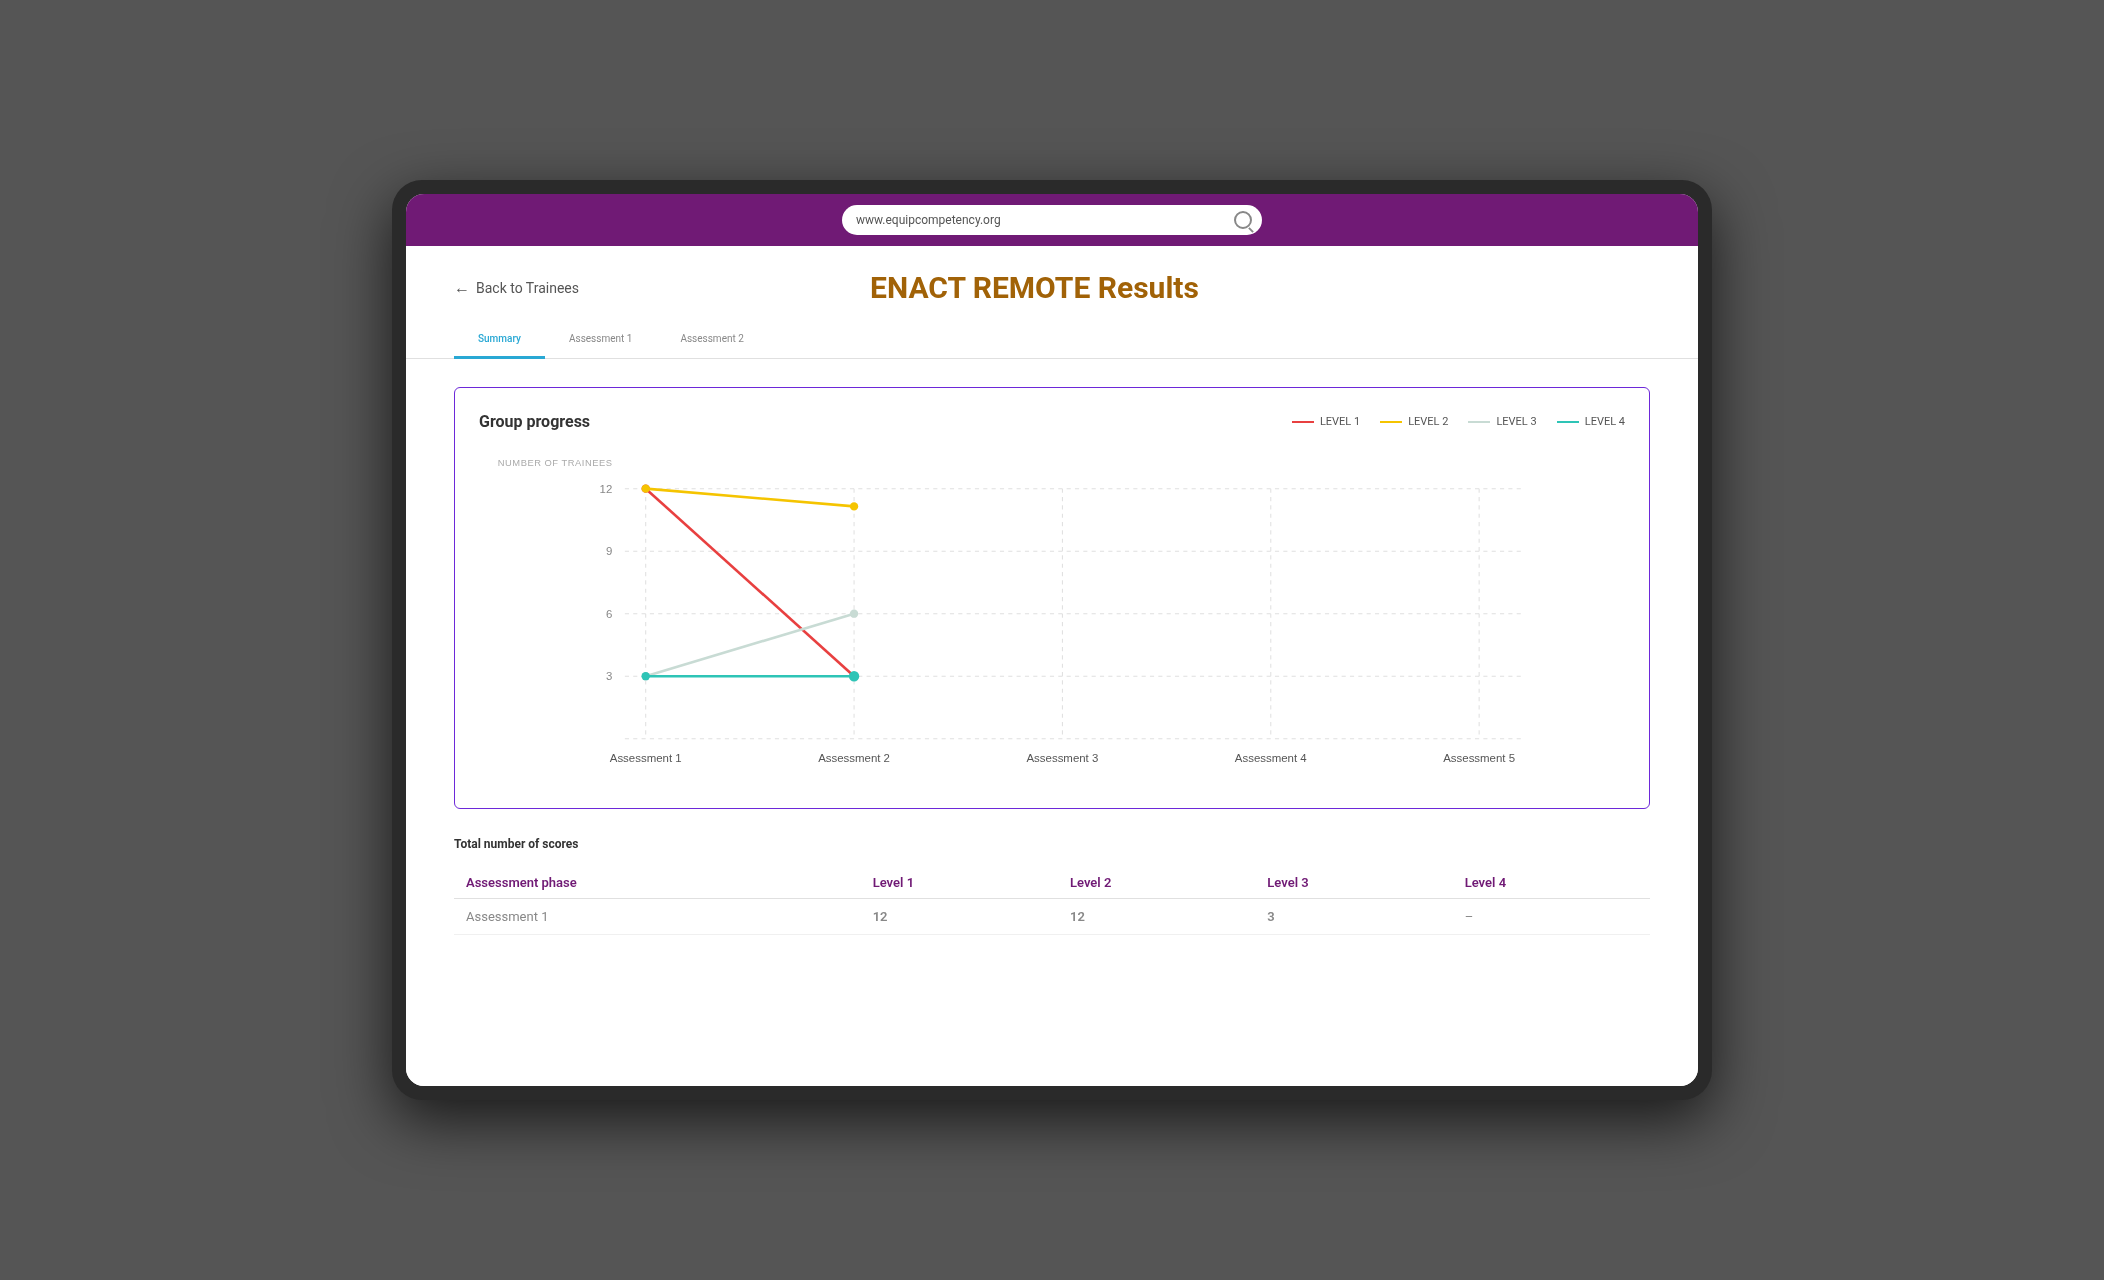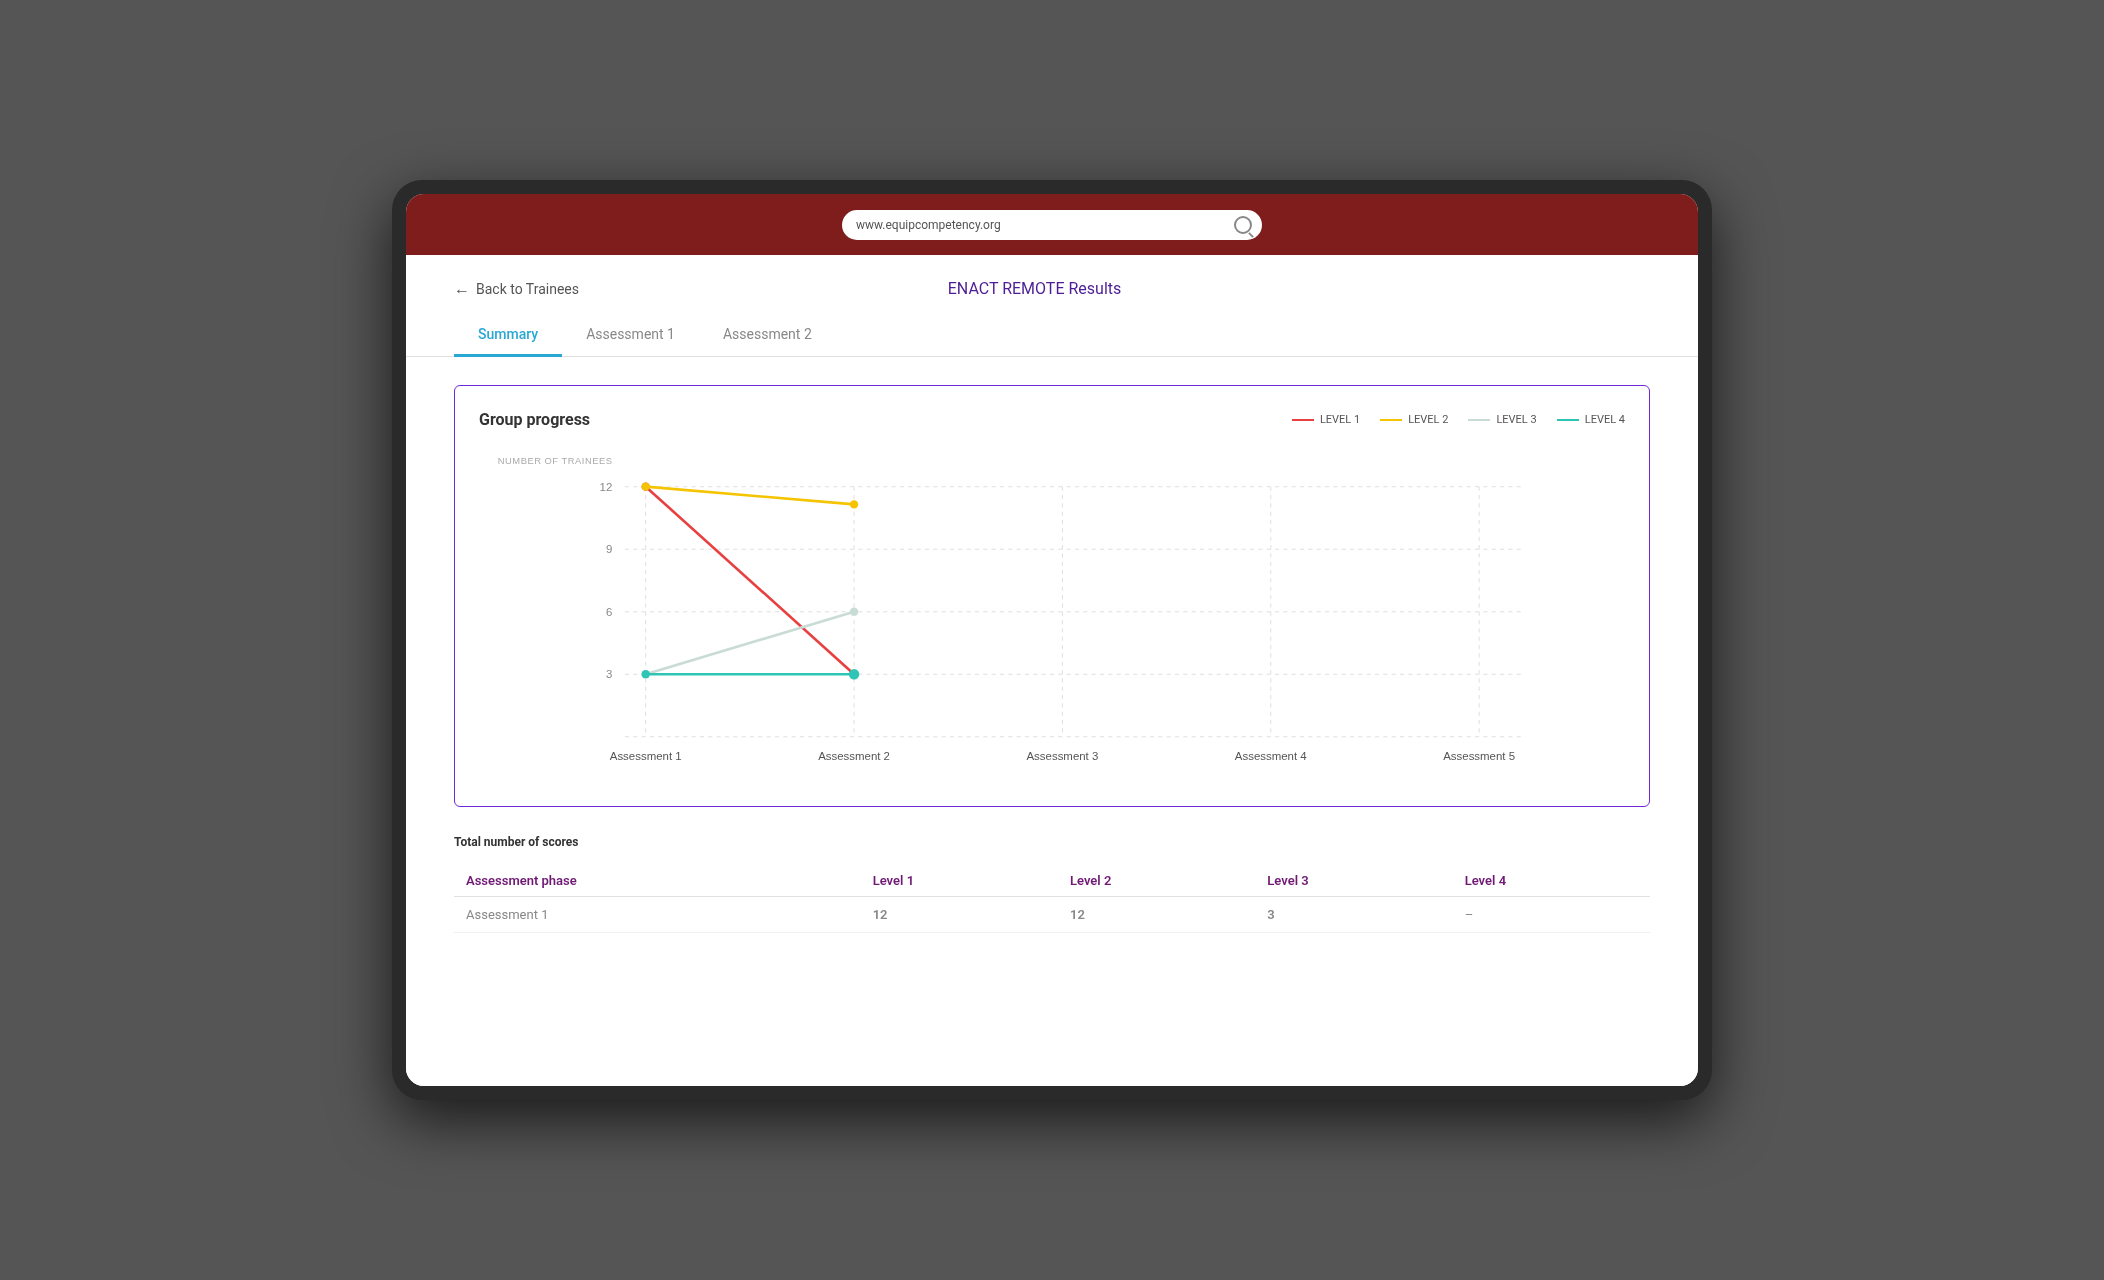--- a/index.html
+++ b/index.html
@@ -23,22 +23,22 @@
       width: 100%;
       height: 100%;
       background: #f0f0f0;
       border-radius: 18px;
       overflow: hidden;
       display: flex;
       flex-direction: column;
     }
     
     .browser-bar {
-      background: #7f1d1d;
-      height: 61px;
+      background: #701a75;
+      height: 52px;
       display: flex;
       align-items: center;
       justify-content: center;
       flex-shrink: 0;
       padding: 0 16px;
       text-align: center;
     }
     .url-bar {
       background: white;
       border-radius: 20px;
@@ -95,36 +95,36 @@
       color: #555;
       font-size: 14px;
       cursor: pointer;
       text-decoration: none;
     }
     .back-arrow {
       font-size: 16px;
       color: #555;
     }
     .page-title {
-      font-size: 16px;
-      font-weight: 400;
-      color: #4c1d95;
+      font-size: 30px;
+      font-weight: 700;
+      color: #a16207;
       text-align: center;
       flex: 1;
     }
     .page-title-spacer {
       width: 160px;
     }
     .tabs {
       display: flex;
       gap: 0;
     }
     .tab {
       padding: 12px 24px;
-      font-size: 14px;
+      font-size: 10px;
       color: #888;
       cursor: pointer;
       border-bottom: 3px solid transparent;
       margin-bottom: -1px;
     }
     .tab.active {
       color: #29a8d4;
       border-bottom: 3px solid #29a8d4;
       font-weight: 500;
     }

